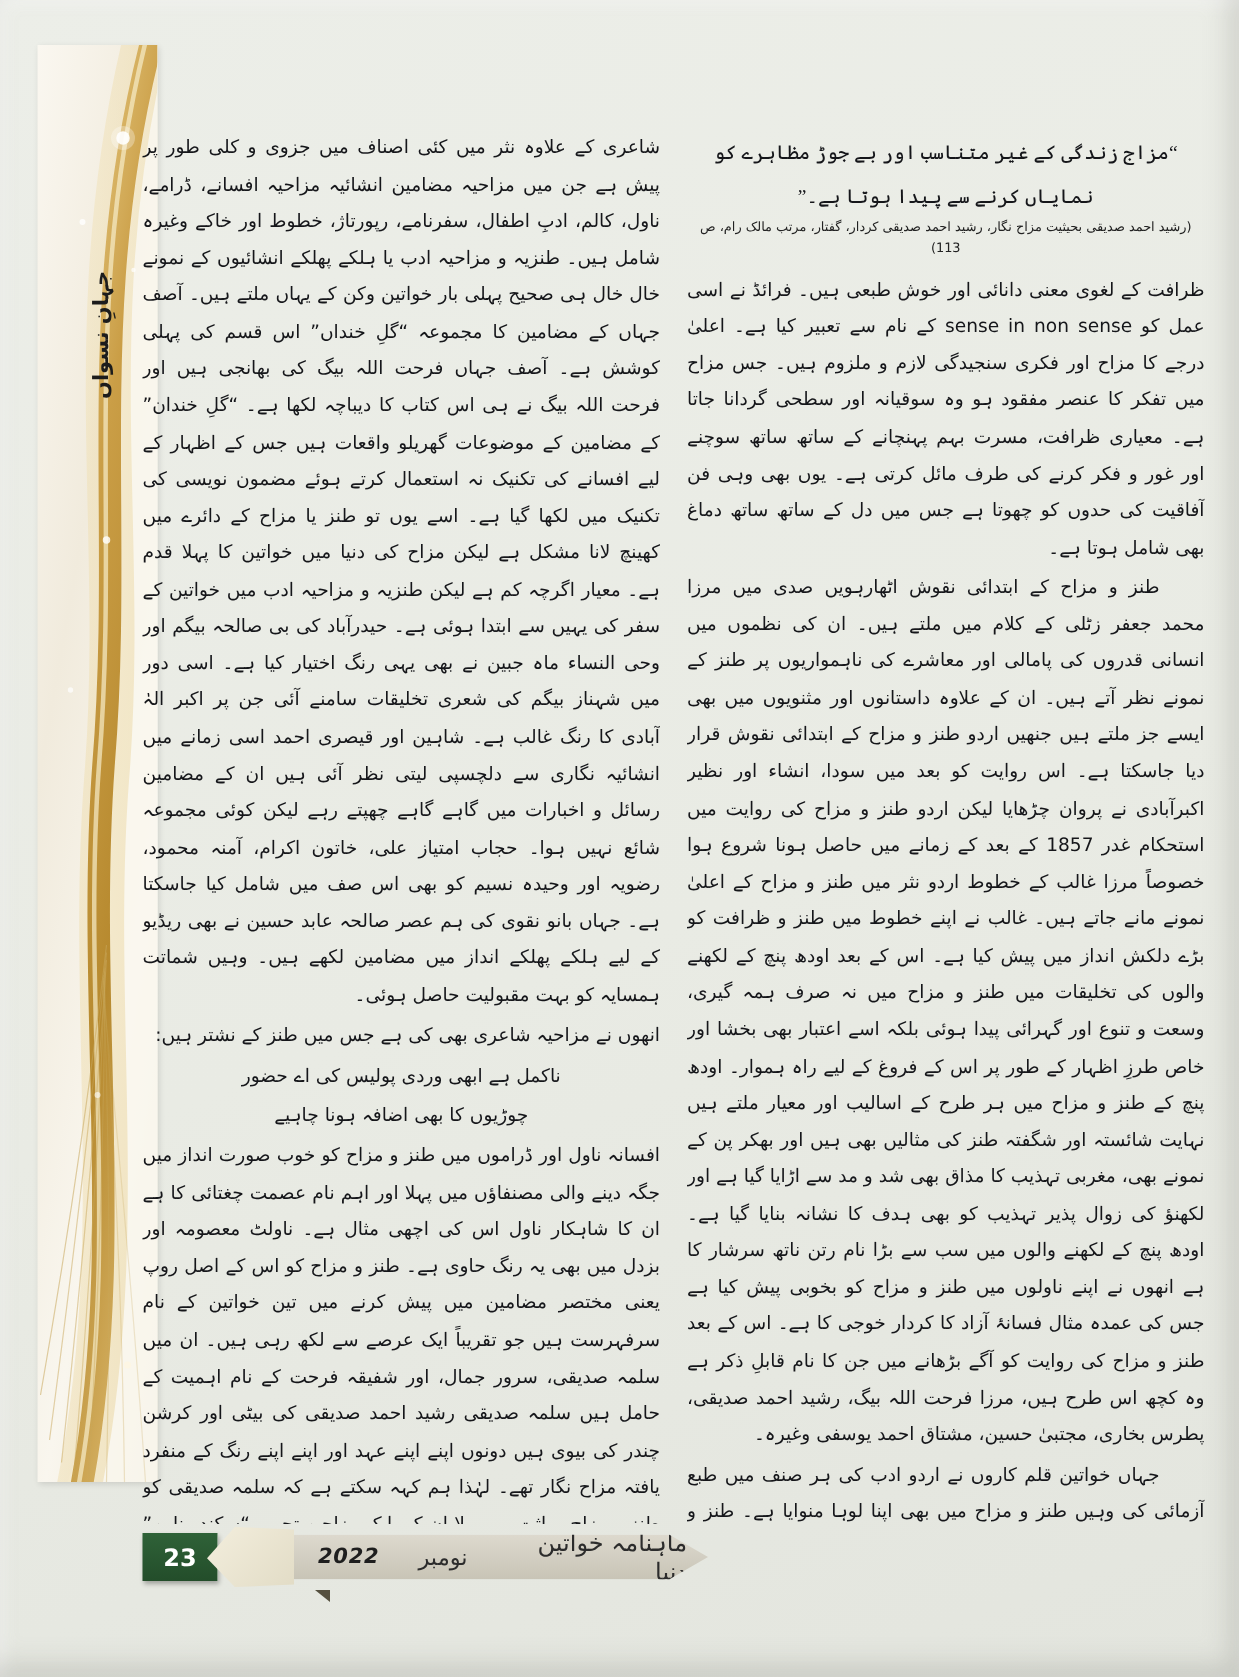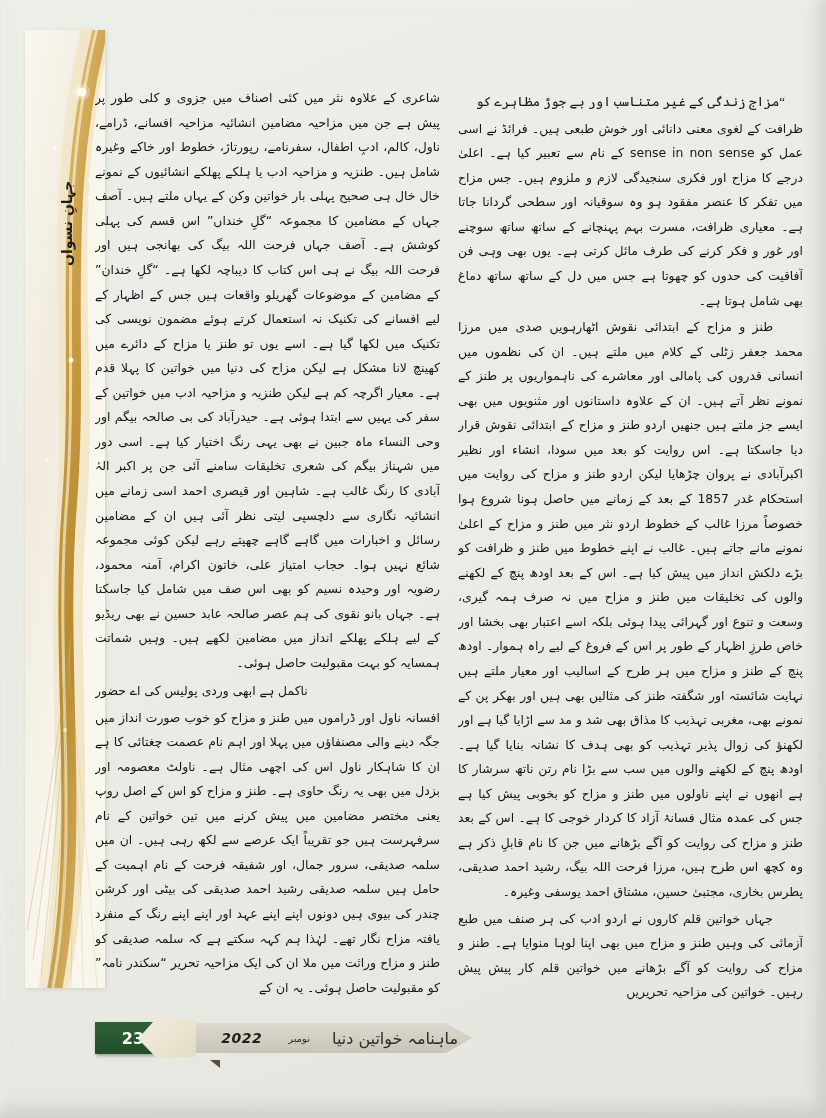--- a/index.html
+++ b/index.html
@@ -39,45 +39,44 @@
   .col p{margin:0 0 2px 0;}
   .indent{text-indent:30px;}
   .quote-block{
     text-align:center;font-size:13px;line-height:2.2;
     padding:2px 14px 0 14px;font-weight:500;font-family:Liberation Serif, serif;
   }
   .attribution{
     text-align:center;font-size:8.6px;line-height:1.6;margin:1px 0 7px 0;color:#222;
   }
   .verse{margin:1px 0 2px 0;}
-  .verse-line{text-align:left;line-height:2.1;}
+  .verse-line{text-align:center;line-height:2.1;}
   
   .footer{position:absolute;left:0;top:1014px;width:826px;height:60px;}
   .page-number-box{
     position:absolute;left:95px;top:8px;width:50px;height:32px;
     background:linear-gradient(180deg,#2f6238,#234d2a);
     color:#fff;font-size:16px;font-weight:bold;
     display:flex;align-items:center;justify-content:center;
     box-shadow:1px 2px 3px rgba(0,0,0,.3);
-    padding-left:13px;
   }
   .footer-fold{
     position:absolute;left:210px;top:46px;width:0;height:0;
     border-left:10px solid transparent;border-top:8px solid #55503f;
   }
   .footer-banner{
     position:absolute;left:172px;top:9px;width:300px;height:30px;
     background:linear-gradient(180deg,#ddd9ce,#c8c4b6);
     clip-path:polygon(0 0,274px 0,100% 50%,274px 100%,0 100%);
     display:flex;direction:rtl;align-items:center;
     padding:0 14px 0 40px;box-sizing:border-box;
     column-gap:0;color:#2c2c2c;
   }
   .banner-magazine{font-size:16px;font-weight:500;}
-  .banner-month{font-size:10px;margin-right:22px;font-weight:500;}
+  .banner-month{font-size:15px;margin-right:22px;font-weight:500;}
   .banner-year{font-size:14px;font-weight:bold;margin-right:26px;color:#1e1e1e;letter-spacing:.5px;font-style:italic;}
   .footer-arrow{
     position:absolute;left:138px;top:4px;width:58px;height:40px;
     background:linear-gradient(135deg,#f3eedd,#e2dcc6);
     clip-path:polygon(100% 4%,100% 96%,32% 100%,0 52%,32% 0);
     box-shadow:1px 1px 2px rgba(0,0,0,.2);
   }
 </style>
 </head>
 <body>
@@ -127,30 +126,34 @@
     </svg>
     <div class="vertical-title">جہانِ نسواں</div>
   </aside>
 
   <main class="content">
     <div class="columns">
 
       <section class="col">
         <div class="quote-block">
           <div>“مزاج زندگی کے غیر متناسب اور بے جوڑ مظاہرے کو</div>
+          <div>نمایاں کرنے سے پیدا ہوتا ہے۔”</div>
         </div>
+        <div class="attribution">(رشید احمد صدیقی بحیثیت مزاح نگار، رشید احمد صدیقی کردار، گفتار، مرتب مالک رام، ص 113)</div>
         <p>ظرافت کے لغوی معنی دانائی اور خوش طبعی ہیں۔ فرائڈ نے اسی عمل کو sense in non sense کے نام سے تعبیر کیا ہے۔ اعلیٰ درجے کا مزاح اور فکری سنجیدگی لازم و ملزوم ہیں۔ جس مزاح میں تفکر کا عنصر مفقود ہو وہ سوقیانہ اور سطحی گردانا جاتا ہے۔ معیاری ظرافت، مسرت بہم پہنچانے کے ساتھ ساتھ سوچنے اور غور و فکر کرنے کی طرف مائل کرتی ہے۔ یوں بھی وہی فن آفاقیت کی حدوں کو چھوتا ہے جس میں دل کے ساتھ ساتھ دماغ بھی شامل ہوتا ہے۔</p>
         <p class="indent">طنز و مزاح کے ابتدائی نقوش اٹھارہویں صدی میں مرزا محمد جعفر زٹلی کے کلام میں ملتے ہیں۔ ان کی نظموں میں انسانی قدروں کی پامالی اور معاشرے کی ناہمواریوں پر طنز کے نمونے نظر آتے ہیں۔ ان کے علاوہ داستانوں اور مثنویوں میں بھی ایسے جز ملتے ہیں جنھیں اردو طنز و مزاح کے ابتدائی نقوش قرار دیا جاسکتا ہے۔ اس روایت کو بعد میں سودا، انشاء اور نظیر اکبرآبادی نے پروان چڑھایا لیکن اردو طنز و مزاح کی روایت میں استحکام غدر 1857 کے بعد کے زمانے میں حاصل ہونا شروع ہوا خصوصاً مرزا غالب کے خطوط اردو نثر میں طنز و مزاح کے اعلیٰ نمونے مانے جاتے ہیں۔ غالب نے اپنے خطوط میں طنز و ظرافت کو بڑے دلکش انداز میں پیش کیا ہے۔ اس کے بعد اودھ پنچ کے لکھنے والوں کی تخلیقات میں طنز و مزاح میں نہ صرف ہمہ گیری، وسعت و تنوع اور گہرائی پیدا ہوئی بلکہ اسے اعتبار بھی بخشا اور خاص طرزِ اظہار کے طور پر اس کے فروغ کے لیے راہ ہموار۔ اودھ پنچ کے طنز و مزاح میں ہر طرح کے اسالیب اور معیار ملتے ہیں نہایت شائستہ اور شگفتہ طنز کی مثالیں بھی ہیں اور بھکر پن کے نمونے بھی، مغربی تہذیب کا مذاق بھی شد و مد سے اڑایا گیا ہے اور لکھنؤ کی زوال پذیر تہذیب کو بھی ہدف کا نشانہ بنایا گیا ہے۔ اودھ پنچ کے لکھنے والوں میں سب سے بڑا نام رتن ناتھ سرشار کا ہے انھوں نے اپنے ناولوں میں طنز و مزاح کو بخوبی پیش کیا ہے جس کی عمدہ مثال فسانۂ آزاد کا کردار خوجی کا ہے۔ اس کے بعد طنز و مزاح کی روایت کو آگے بڑھانے میں جن کا نام قابلِ ذکر ہے وہ کچھ اس طرح ہیں، مرزا فرحت اللہ بیگ، رشید احمد صدیقی، پطرس بخاری، مجتبیٰ حسین، مشتاق احمد یوسفی وغیرہ۔</p>
         <p class="indent">جہاں خواتین قلم کاروں نے اردو ادب کی ہر صنف میں طبع آزمائی کی وہیں طنز و مزاح میں بھی اپنا لوہا منوایا ہے۔ طنز و مزاح کی روایت کو آگے بڑھانے میں خواتین قلم کار پیش پیش رہیں۔ خواتین کی مزاحیہ تحریریں</p>
       </section>
 
       <section class="col">
         <p>شاعری کے علاوہ نثر میں کئی اصناف میں جزوی و کلی طور پر پیش ہے جن میں مزاحیہ مضامین انشائیہ مزاحیہ افسانے، ڈرامے، ناول، کالم، ادبِ اطفال، سفرنامے، رپورتاژ، خطوط اور خاکے وغیرہ شامل ہیں۔ طنزیہ و مزاحیہ ادب یا ہلکے پھلکے انشائیوں کے نمونے خال خال ہی صحیح پہلی بار خواتین وکن کے یہاں ملتے ہیں۔ آصف جہاں کے مضامین کا مجموعہ “گلِ خنداں” اس قسم کی پہلی کوشش ہے۔ آصف جہاں فرحت اللہ بیگ کی بھانجی ہیں اور فرحت اللہ بیگ نے ہی اس کتاب کا دیباچہ لکھا ہے۔ “گلِ خندان” کے مضامین کے موضوعات گھریلو واقعات ہیں جس کے اظہار کے لیے افسانے کی تکنیک نہ استعمال کرتے ہوئے مضمون نویسی کی تکنیک میں لکھا گیا ہے۔ اسے یوں تو طنز یا مزاح کے دائرے میں کھینچ لانا مشکل ہے لیکن مزاح کی دنیا میں خواتین کا پہلا قدم ہے۔ معیار اگرچہ کم ہے لیکن طنزیہ و مزاحیہ ادب میں خواتین کے سفر کی یہیں سے ابتدا ہوئی ہے۔ حیدرآباد کی بی صالحہ بیگم اور وحی النساء ماہ جبین نے بھی یہی رنگ اختیار کیا ہے۔ اسی دور میں شہناز بیگم کی شعری تخلیقات سامنے آئی جن پر اکبر الہٰ آبادی کا رنگ غالب ہے۔ شاہین اور قیصری احمد اسی زمانے میں انشائیہ نگاری سے دلچسپی لیتی نظر آئی ہیں ان کے مضامین رسائل و اخبارات میں گاہے گاہے چھپتے رہے لیکن کوئی مجموعہ شائع نہیں ہوا۔ حجاب امتیاز علی، خاتون اکرام، آمنہ محمود، رضویہ اور وحیدہ نسیم کو بھی اس صف میں شامل کیا جاسکتا ہے۔ جہاں بانو نقوی کی ہم عصر صالحہ عابد حسین نے بھی ریڈیو کے لیے ہلکے پھلکے انداز میں مضامین لکھے ہیں۔ وہیں شماتت ہمسایہ کو بہت مقبولیت حاصل ہوئی۔</p>
+        <p>انھوں نے مزاحیہ شاعری بھی کی ہے جس میں طنز کے نشتر ہیں:</p>
         <div class="verse">
           <div class="verse-line">ناکمل ہے ابھی وردی پولیس کی اے حضور</div>
+          <div class="verse-line">چوڑیوں کا بھی اضافہ ہونا چاہیے</div>
         </div>
         <p>افسانہ ناول اور ڈراموں میں طنز و مزاح کو خوب صورت انداز میں جگہ دینے والی مصنفاؤں میں پہلا اور اہم نام عصمت چغتائی کا ہے ان کا شاہکار ناول اس کی اچھی مثال ہے۔ ناولٹ معصومہ اور بزدل میں بھی یہ رنگ حاوی ہے۔ طنز و مزاح کو اس کے اصل روپ یعنی مختصر مضامین میں پیش کرنے میں تین خواتین کے نام سرفہرست ہیں جو تقریباً ایک عرصے سے لکھ رہی ہیں۔ ان میں سلمہ صدیقی، سرور جمال، اور شفیقہ فرحت کے نام اہمیت کے حامل ہیں سلمہ صدیقی رشید احمد صدیقی کی بیٹی اور کرشن چندر کی بیوی ہیں دونوں اپنے اپنے عہد اور اپنے اپنے رنگ کے منفرد یافتہ مزاح نگار تھے۔ لہٰذا ہم کہہ سکتے ہے کہ سلمہ صدیقی کو طنز و مزاح وراثت میں ملا ان کی ایک مزاحیہ تحریر “سکندر نامہ” کو مقبولیت حاصل ہوئی۔ یہ ان کے</p>
       </section>
 
     </div>
   </main>
 
   <footer class="footer">
     <div class="page-number-box">23</div>
     <div class="footer-banner">

